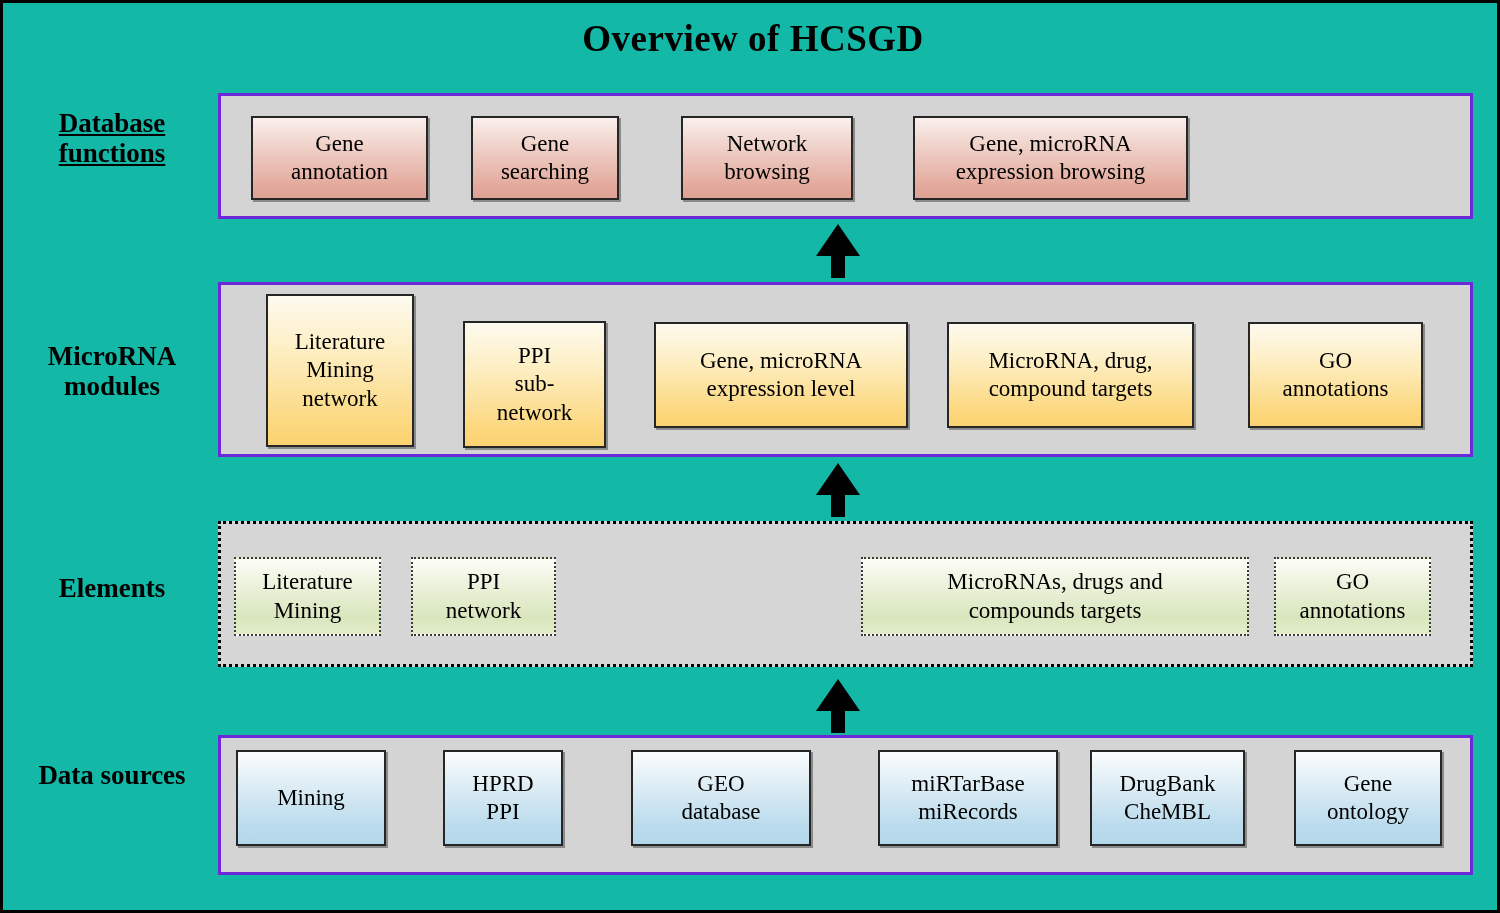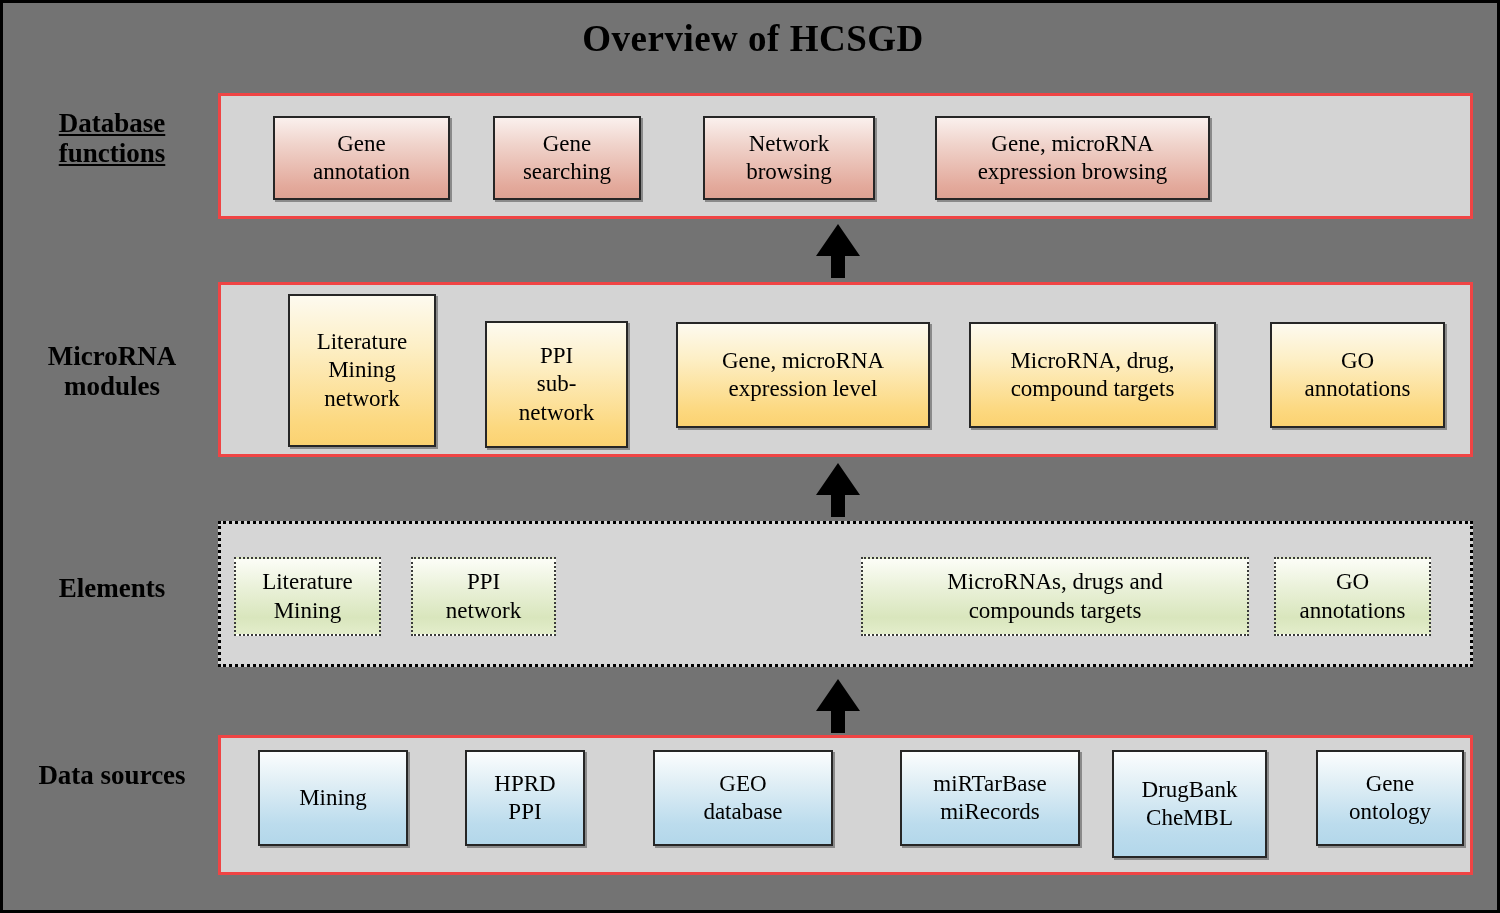--- a/index.html
+++ b/index.html
@@ -7,21 +7,21 @@
     padding: 0;
     background: #ffffff;
   }
   body {
     font-family: "Liberation Serif", "DejaVu Serif", serif;
   }
   #page {
     position: relative;
     width: 1500px;
     height: 913px;
-    background: #737373;
+    background: #14b8a6;
     border: 3px solid #000000;
     box-sizing: border-box;
     overflow: hidden;
   }
   #title {
     position: absolute;
     left: 0;
     top: 14px;
     width: 1500px;
     text-align: center;
@@ -45,22 +45,21 @@
 
   
   .band {
     position: absolute;
     left: 215px;
     width: 1255px;
     box-sizing: border-box;
     background: #d4d4d4;
   }
   .band.solid {
-    border: 3px solid #ef4444;
-    padding-left: 22px;
+    border: 3px solid #6d28d9;
   }
   .band.dotted {
     border: 3px dotted #000000;
     background: #d6d6d6;
   }
   .band-inner {
     position: relative;
     width: 100%;
     height: 100%;
   }
@@ -183,20 +182,20 @@
 sources</div>
   <div class="band solid" style="top:732px; height:140px;">
     <div class="band-inner">
       <div class="node solid blue" style="left:15px;  top:12px; width:150px; height:96px;">Mining</div>
       <div class="node solid blue" style="left:222px; top:12px; width:120px; height:96px;">HPRD
 PPI</div>
       <div class="node solid blue" style="left:410px; top:12px; width:180px; height:96px;">GEO
 database</div>
       <div class="node solid blue" style="left:657px; top:12px; width:180px; height:96px;">miRTarBase
 miRecords</div>
-      <div class="node solid blue" style="left:869px; top:12px; width:155px; height:108px;">DrugBank
+      <div class="node solid blue" style="left:869px; top:12px; width:155px; height:96px;">DrugBank
 CheMBL</div>
       <div class="node solid blue" style="left:1073px;top:12px; width:148px; height:96px;">Gene
 ontology</div>
     </div>
   </div>
 
 </div>
 
 </body></html>

